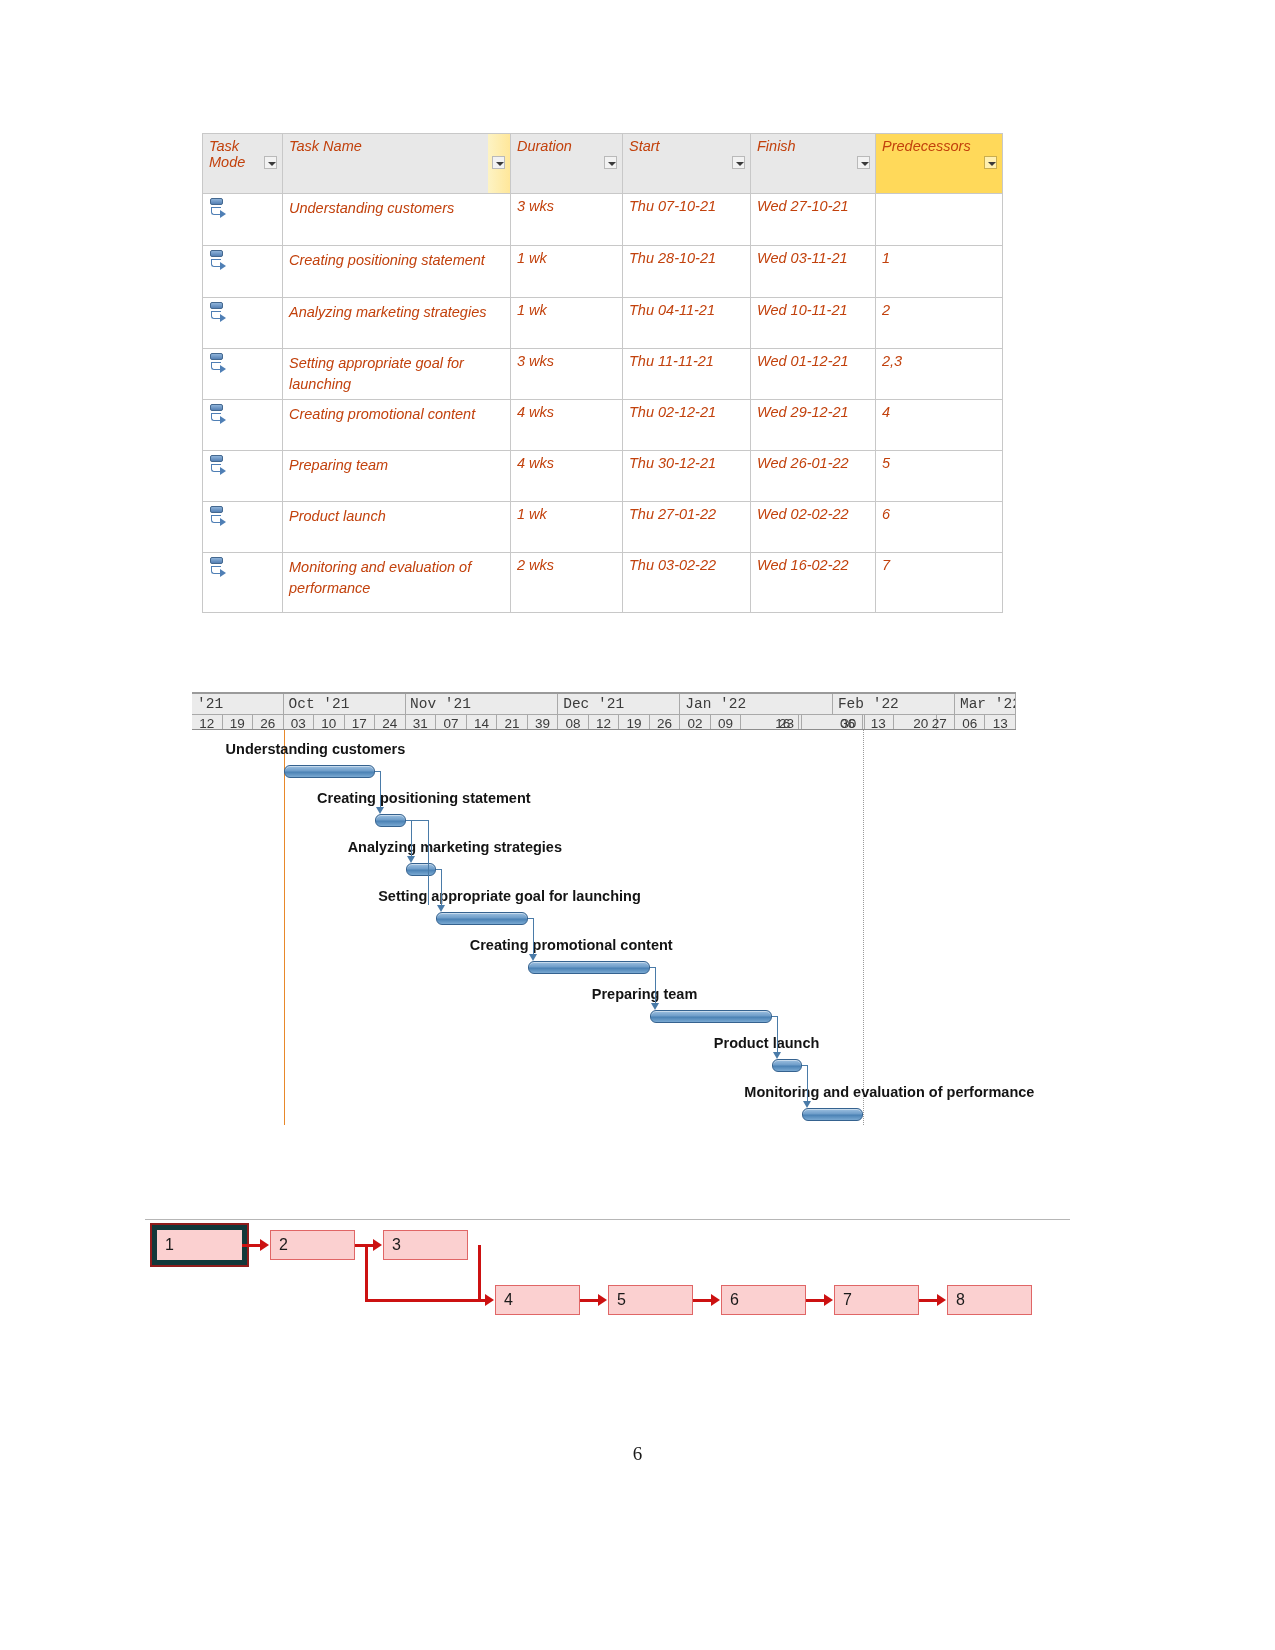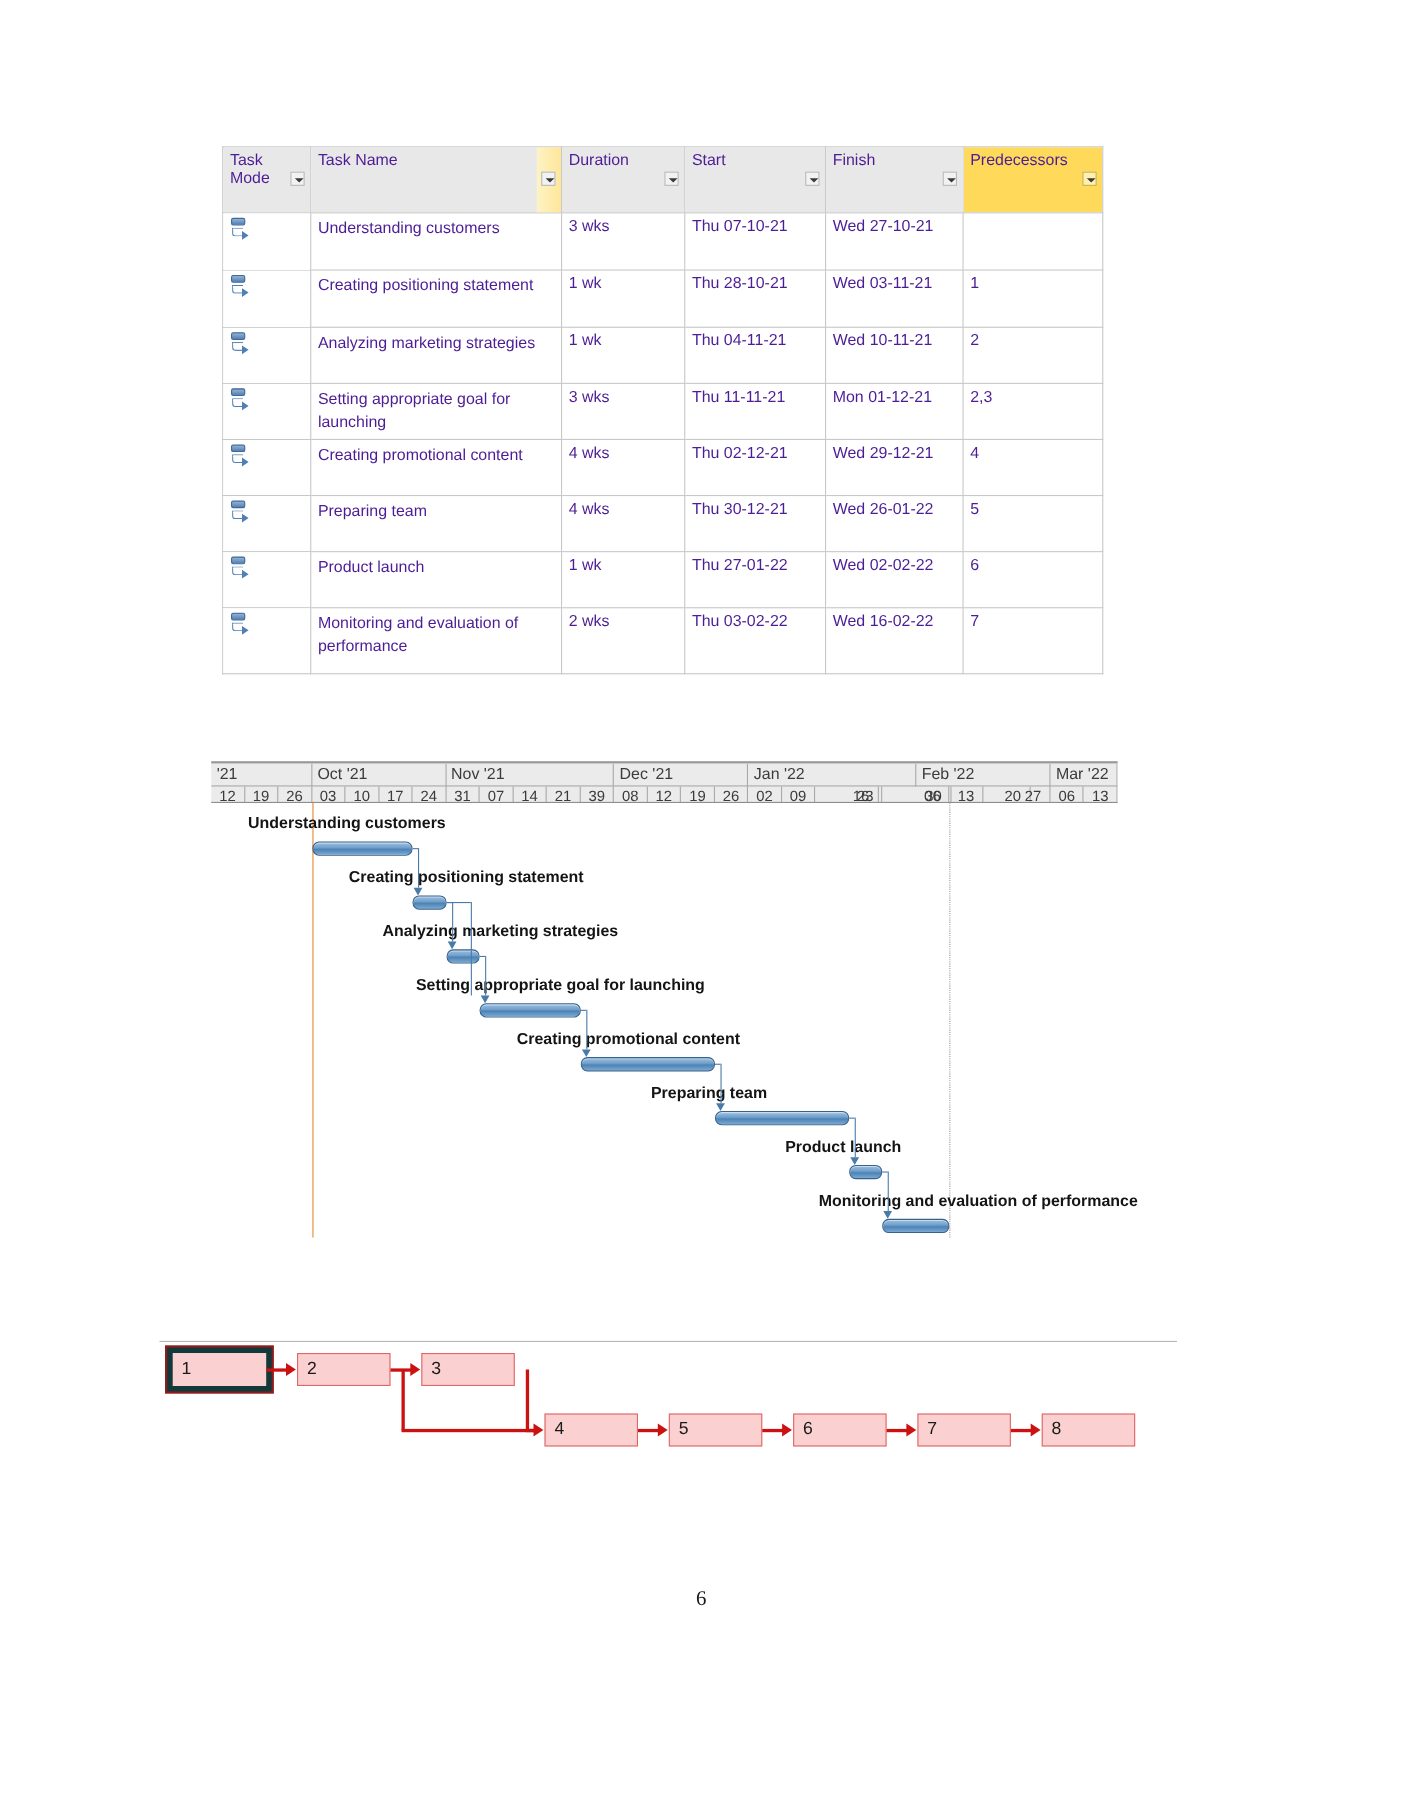--- a/index.html
+++ b/index.html
@@ -20,22 +20,23 @@
   table.task-table{
     border-collapse:collapse; width:800px;
     table-layout:fixed;
     background:#fff;
   }
   table.task-table td, table.task-table th{
     border:1px solid #c8c8c8;
     vertical-align:top;
     padding:4px 6px 4px 6px;
     font-size:14.5px;
-    color:#4c1d95;
+    color:#c2410c;
     font-weight:400;
+    font-style:italic;
   }
   
   thead tr{ height:60px; }
   thead th{
     background:#e8e8e8;
     text-align:left;
     font-weight:400;
     font-size:15px;
     color:#222;
     vertical-align:top;
@@ -121,20 +122,21 @@
     overflow:hidden;
   }
   .months{ position:relative; height:21px; border-bottom:1px solid #a9a9a9;}
   .month-cell{
     position:absolute; top:0; height:21px;
     font-size:14.5px; color:#3b3b3b;
     padding-left:5px; line-height:21px;
     border-right:1px solid #a9a9a9;
     white-space:nowrap;
     overflow:hidden;
+    font-family:Liberation Mono, monospace;
   }
   .weeks{ position:relative; height:17px; }
   .week-cell{
     position:absolute; top:0; height:17px;
     font-size:13.5px; color:#3b3b3b;
     line-height:17px; text-align:center;
     border-right:1px solid #a9a9a9;
     white-space:nowrap;
   }
   .gantt-body{
@@ -300,21 +302,21 @@
         <tr style="height: 51px;">
           <td class="c-mode">
             <span class="mode-icon">
               <span class="pin"></span>
               <span class="arrow"></span>
             </span>
           </td>
           <td class="c-name">Setting appropriate goal for launching</td>
           <td class="c-dur">3 wks</td>
           <td class="c-start">Thu 11-11-21</td>
-          <td class="c-fin">Mon 01-12-21</td>
+          <td class="c-fin">Wed 01-12-21</td>
           <td class="c-pred">2,3</td>
         </tr>
         <tr style="height: 51px;">
           <td class="c-mode">
             <span class="mode-icon">
               <span class="pin"></span>
               <span class="arrow"></span>
             </span>
           </td>
           <td class="c-name">Creating promotional content</td>

